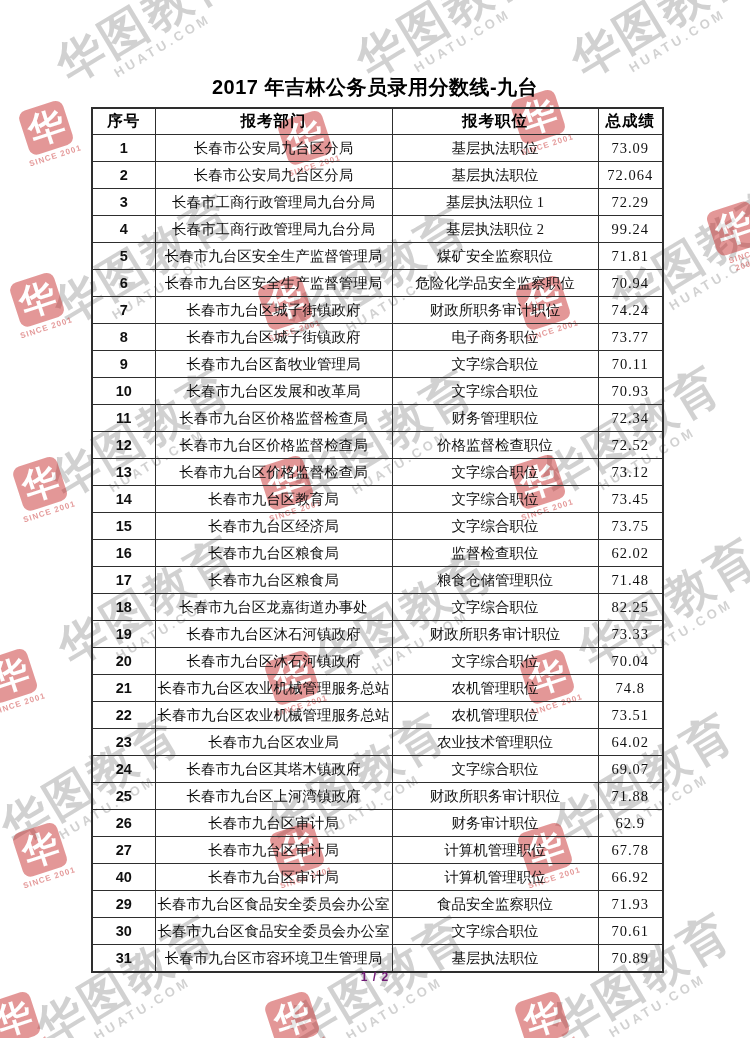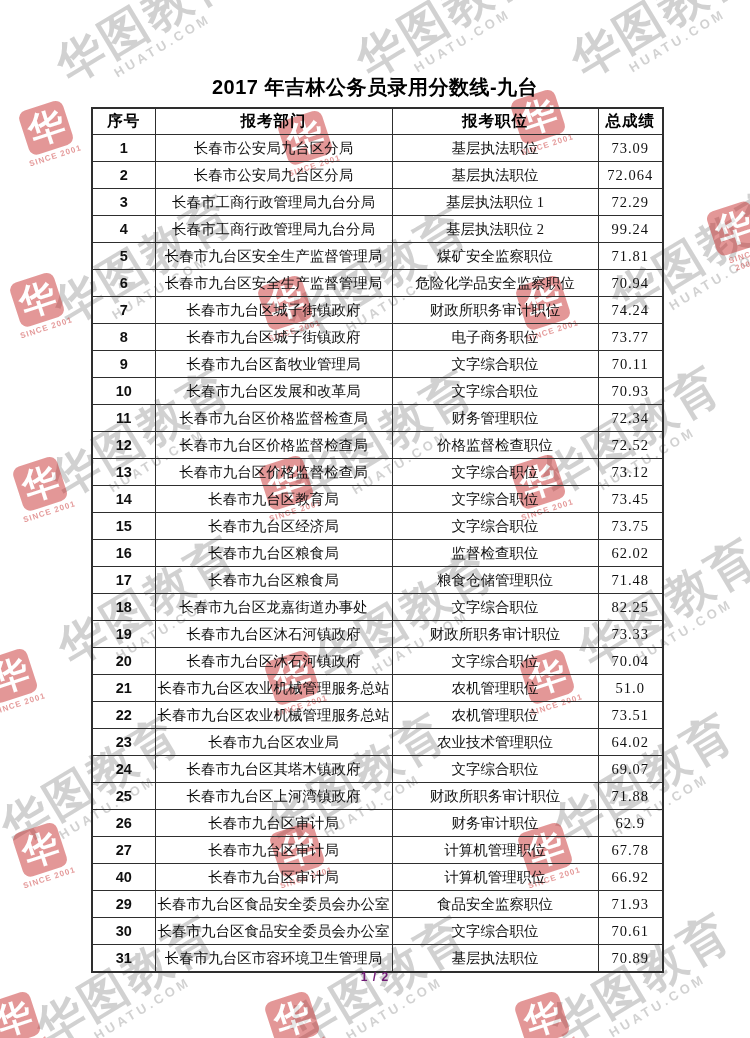--- a/index.html
+++ b/index.html
@@ -355,21 +355,21 @@
           <tr>
             <td class="cell-no">20</td>
             <td class="cell-dept">长春市九台区沐石河镇政府</td>
             <td class="cell-position">文字综合职位</td>
             <td class="cell-score">70.04</td>
           </tr>
           <tr>
             <td class="cell-no">21</td>
             <td class="cell-dept">长春市九台区农业机械管理服务总站</td>
             <td class="cell-position">农机管理职位</td>
-            <td class="cell-score">51.0</td>
+            <td class="cell-score">74.8</td>
           </tr>
           <tr>
             <td class="cell-no">22</td>
             <td class="cell-dept">长春市九台区农业机械管理服务总站</td>
             <td class="cell-position">农机管理职位</td>
             <td class="cell-score">73.51</td>
           </tr>
           <tr>
             <td class="cell-no">23</td>
             <td class="cell-dept">长春市九台区农业局</td>

